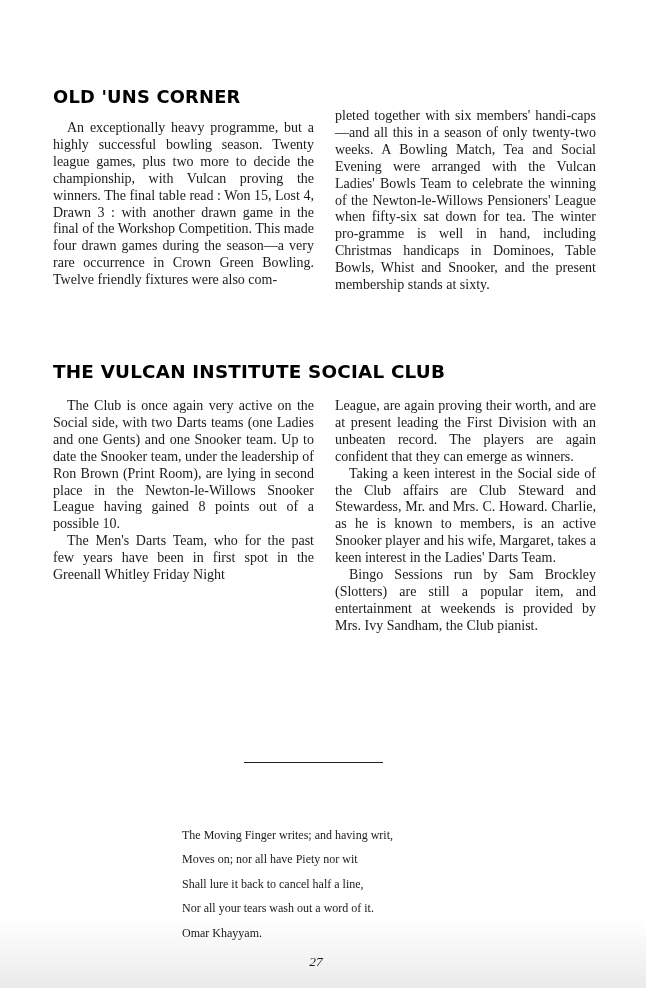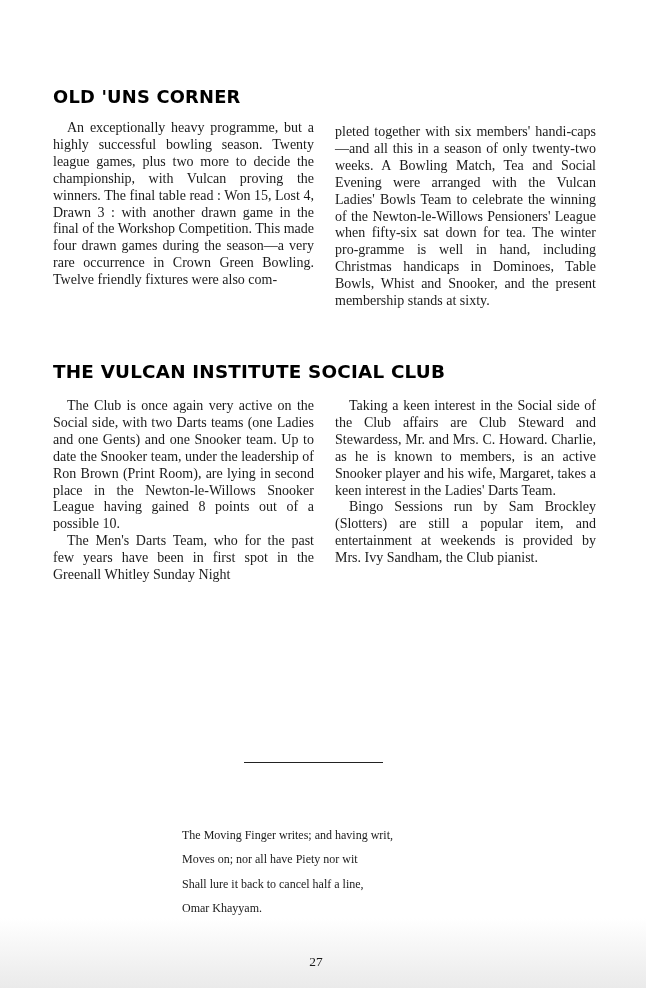--- a/index.html
+++ b/index.html
@@ -46,21 +46,21 @@
     }
     .col p {
       margin: 0;
       text-indent: 14px;
       text-align: justify;
     }
     .col p.cont { text-indent: 0; }
     .col p + p { }
 
     .s1-left  { left: 53px;  top: 120px; }
-    .s1-right { left: 335px; top: 124px; }
+    .s1-right { left: 335px; top: 108px; }
     .s2-left  { left: 53px;  top: 398px; }
     .s2-right { left: 335px; top: 398px; }
 
     .rule {
       position: absolute;
       left: 244px;
       top: 762px;
       width: 139px;
       height: 0;
       border-top: 1.2px solid #222;
@@ -84,20 +84,21 @@
       padding-right: 9px;
     }
 
     .page-number {
       position: absolute;
       left: 0;
       width: 632px;
       top: 954px;
       text-align: center;
       font-size: 13.4px;
+      font-style: italic;
     }
   </style>
 </head>
 <body>
 
 <div class="page-shade"></div>
 
 <h2 class="heading h1">OLD 'UNS CORNER</h2>
 
 <div class="col s1-left">
@@ -105,30 +106,32 @@
 </div>
 
 <div class="col s1-right">
   <p class="cont">pleted together with six members' handi-caps—and all this in a season of only twenty-two weeks. A Bowling Match, Tea and Social Evening were arranged with the Vulcan Ladies' Bowls Team to celebrate the winning of the Newton-le-Willows Pensioners' League when fifty-six sat down for tea. The winter pro-gramme is well in hand, including Christmas handicaps in Dominoes, Table Bowls, Whist and Snooker, and the present membership stands at sixty.</p>
 </div>
 
 <h2 class="heading h2">THE VULCAN INSTITUTE SOCIAL CLUB</h2>
 
 <div class="col s2-left">
   <p>The Club is once again very active on the Social side, with two Darts teams (one Ladies and one Gents) and one Snooker team. Up to date the Snooker team, under the leadership of Ron Brown (Print Room), are lying in second place in the Newton-le-Willows Snooker League having gained 8 points out of a possible 10.</p>
-  <p>The Men's Darts Team, who for the past few years have been in first spot in the Greenall Whitley Sunday Night</p>
+  <p>The Men's Darts Team, who for the past few years have been in first spot in the Greenall Whitley Friday Night</p>
 </div>
 
 <div class="col s2-right">
+  <p class="cont">League, are again proving their worth, and are at present leading the First Division with an unbeaten record. The players are again confident that they can emerge as winners.</p>
   <p>Taking a keen interest in the Social side of the Club affairs are Club Steward and Stewardess, Mr. and Mrs. C. Howard. Charlie, as he is known to members, is an active Snooker player and his wife, Margaret, takes a keen interest in the Ladies' Darts Team.</p>
   <p>Bingo Sessions run by Sam Brockley (Slotters) are still a popular item, and entertainment at weekends is provided by Mrs. Ivy Sandham, the Club pianist.</p>
 </div>
 
 <div class="rule"></div>
 
 <div class="poem">
   <span class="line">The Moving Finger writes; and having writ,</span>
   <span class="line">Moves on; nor all have Piety nor wit</span>
   <span class="line">Shall lure it back to cancel half a line,</span>
+  <span class="line">Nor all your tears wash out a word of it.</span>
   <span class="attribution">Omar Khayyam.</span>
 </div>
 
 <div class="page-number">27</div>
 
 </body></html>

